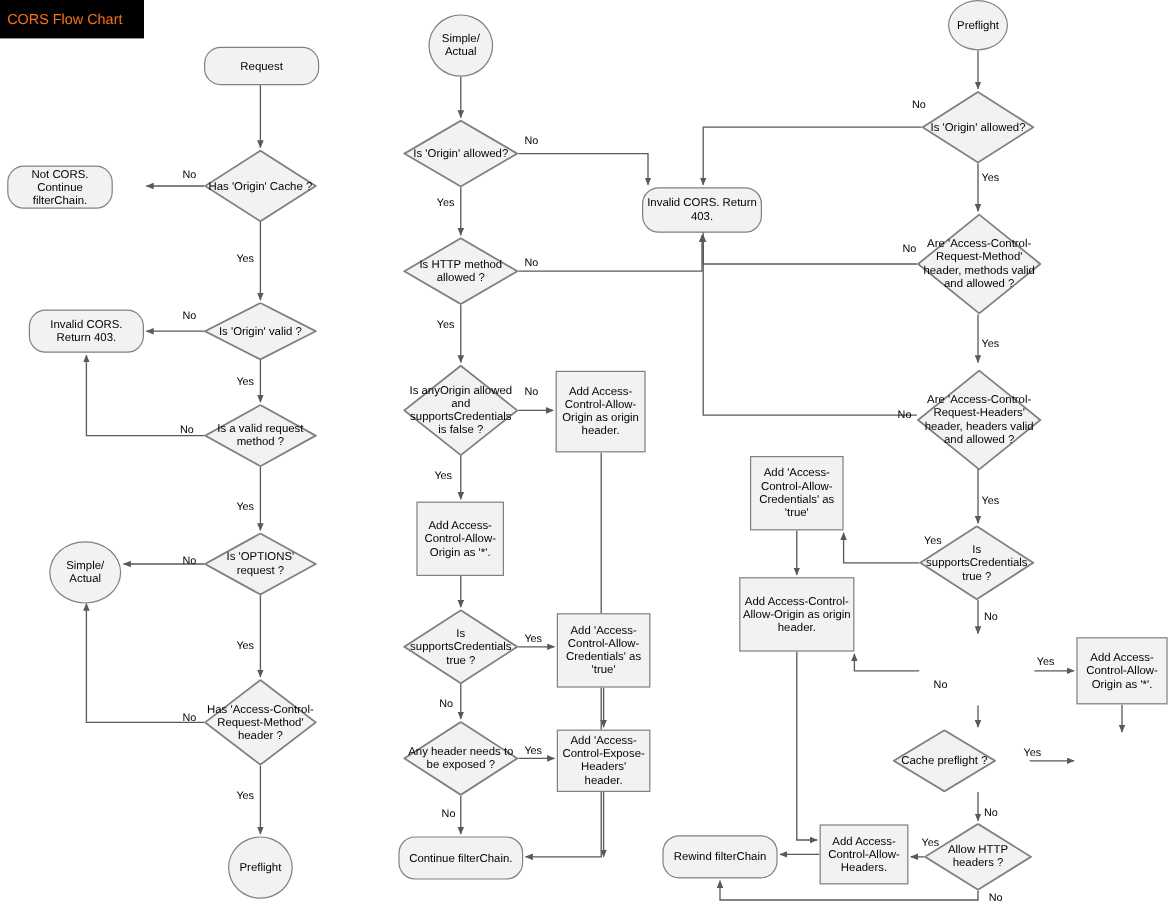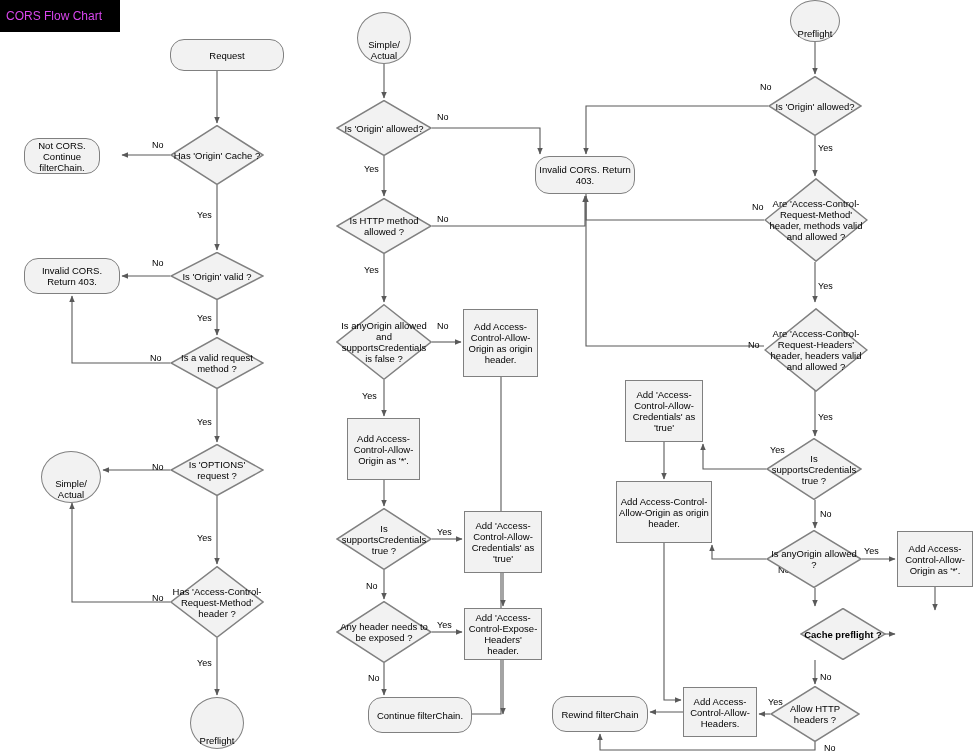--- a/index.html
+++ b/index.html
@@ -39,21 +39,20 @@
     border: 1px solid #808080;
   }
   .rect {
     border-radius: 0;
   }
   .round {
     border-radius: 14px;
   }
   .ellipse {
     border-radius: 50%;
-    align-items: flex-end;
   }
   .diamond {
     background: transparent;
     border: none;
   }
   .diamond .dtext {
     position: relative;
     z-index: 2;
     width: 100%;
     text-align: center;
@@ -65,21 +64,21 @@
     height: 100%;
     z-index: 1;
   }
   .title-box {
     position: absolute;
     left: 0;
     top: 0;
     width: 120px;
     height: 32px;
     background: #000000;
-    color: #d946ef;
+    color: #f97316;
     display: flex;
     align-items: center;
     padding-left: 6px;
     box-sizing: border-box;
     font-size: 12px;
   }
   .edge-label {
     position: absolute;
     font-size: 9px;
     color: #000000;
@@ -146,30 +145,30 @@
       <path d="M815,660 L815,684"></path>
       <path d="M770,714 L759,714"></path>
       <path d="M683,712 L650,712"></path>
       <path d="M815,742 L815,750 L600,750 L600,734"></path>
       <path d="M664,543 L664,700 L681,700"></path>
     </g>
   </svg>
 
   <div class="title-box">CORS Flow Chart</div>
 
-<div class="node round" style="left: 170px; top: 39px; width: 114px; height: 32px;">
+<div class="node round" style="left: 170px; top: 39px; width: 96px; height: 32px;">
       <div>Request</div>
     </div>
     <div class="node diamond" style="left: 170px; top: 125px; width: 94px; height: 60px;">
       <svg class="dshape" viewBox="0 0 100 100" preserveAspectRatio="none">
         <polygon points="50,1 99,50 50,99 1,50" fill="#f2f2f2" stroke="#808080" stroke-width="1.5" vector-effect="non-scaling-stroke"></polygon>
       </svg>
       <div class="dtext">Has 'Origin' Cache ?</div>
     </div>
-    <div class="node round" style="left: 24px; top: 138px; width: 76px; height: 36px;">
+    <div class="node round" style="left: 6px; top: 138px; width: 88px; height: 36px;">
       <div>Not CORS. Continue filterChain.</div>
     </div>
     <div class="node diamond" style="left: 170px; top: 252px; width: 94px; height: 48px;">
       <svg class="dshape" viewBox="0 0 100 100" preserveAspectRatio="none">
         <polygon points="50,1 99,50 50,99 1,50" fill="#f2f2f2" stroke="#808080" stroke-width="1.5" vector-effect="non-scaling-stroke"></polygon>
       </svg>
       <div class="dtext">Is 'Origin' valid ?</div>
     </div>
     <div class="node round" style="left: 24px; top: 258px; width: 96px; height: 36px;">
       <div>Invalid CORS. Return 403.</div>
@@ -239,21 +238,21 @@
     </div>
     <div class="node rect" style="left: 464px; top: 608px; width: 78px; height: 52px;">
       <div>Add 'Access-Control-Expose-Headers' header.</div>
     </div>
     <div class="node diamond" style="left: 336px; top: 601px; width: 96px; height: 62px;">
       <svg class="dshape" viewBox="0 0 100 100" preserveAspectRatio="none">
         <polygon points="50,1 99,50 50,99 1,50" fill="#f2f2f2" stroke="#808080" stroke-width="1.5" vector-effect="non-scaling-stroke"></polygon>
       </svg>
       <div class="dtext">Any header needs to be exposed ?</div>
     </div>
-    <div class="node round" style="left: 332px; top: 697px; width: 104px; height: 36px; margin-left: 36px;">
+    <div class="node round" style="left: 332px; top: 697px; width: 104px; height: 36px;">
       <div>Continue filterChain.</div>
     </div>
     <div class="node ellipse" style="left: 790px; top: 0px; width: 50px; height: 42px;">
       <div>Preflight</div>
     </div>
     <div class="node diamond" style="left: 768px; top: 76px; width: 94px; height: 60px;">
       <svg class="dshape" viewBox="0 0 100 100" preserveAspectRatio="none">
         <polygon points="50,1 99,50 50,99 1,50" fill="#f2f2f2" stroke="#808080" stroke-width="1.5" vector-effect="non-scaling-stroke"></polygon>
       </svg>
       <div class="dtext">Is 'Origin' allowed?</div>
@@ -275,30 +274,24 @@
     </div>
     <div class="node diamond" style="left: 766px; top: 438px; width: 96px; height: 62px;">
       <svg class="dshape" viewBox="0 0 100 100" preserveAspectRatio="none">
         <polygon points="50,1 99,50 50,99 1,50" fill="#f2f2f2" stroke="#808080" stroke-width="1.5" vector-effect="non-scaling-stroke"></polygon>
       </svg>
       <div class="dtext">Is supportsCredentials true ?</div>
     </div>
     <div class="node rect" style="left: 616px; top: 481px; width: 96px; height: 62px;">
       <div>Add Access-Control-Allow-Origin as origin header.</div>
     </div>
-    <div class="node diamond" style="left: 766px; top: 530px; width: 96px; height: 58px;">
-      <svg class="dshape" viewBox="0 0 100 100" preserveAspectRatio="none">
-        <polygon points="50,1 99,50 50,99 1,50" fill="#f2f2f2" stroke="#808080" stroke-width="1.5" vector-effect="non-scaling-stroke"></polygon>
-      </svg>
-      <div class="dtext">Is anyOrigin allowed  ?</div>
-    </div>
     <div class="node rect" style="left: 897px; top: 531px; width: 76px; height: 56px;">
       <div>Add Access-Control-Allow-Origin as '*'.</div>
     </div>
-    <div class="node diamond" style="left: 800px; top: 608px; width: 86px; height: 52px; font-weight: bold;">
+    <div class="node diamond" style="left: 744px; top: 608px; width: 86px; height: 52px;">
       <svg class="dshape" viewBox="0 0 100 100" preserveAspectRatio="none">
         <polygon points="50,1 99,50 50,99 1,50" fill="#f2f2f2" stroke="#808080" stroke-width="1.5" vector-effect="non-scaling-stroke"></polygon>
       </svg>
       <div class="dtext">Cache preflight ?</div>
     </div>
     <div class="node diamond" style="left: 770px; top: 686px; width: 90px; height: 56px;">
       <svg class="dshape" viewBox="0 0 100 100" preserveAspectRatio="none">
         <polygon points="50,1 99,50 50,99 1,50" fill="#f2f2f2" stroke="#808080" stroke-width="1.5" vector-effect="non-scaling-stroke"></polygon>
       </svg>
       <div class="dtext">Allow HTTP headers ?</div>

